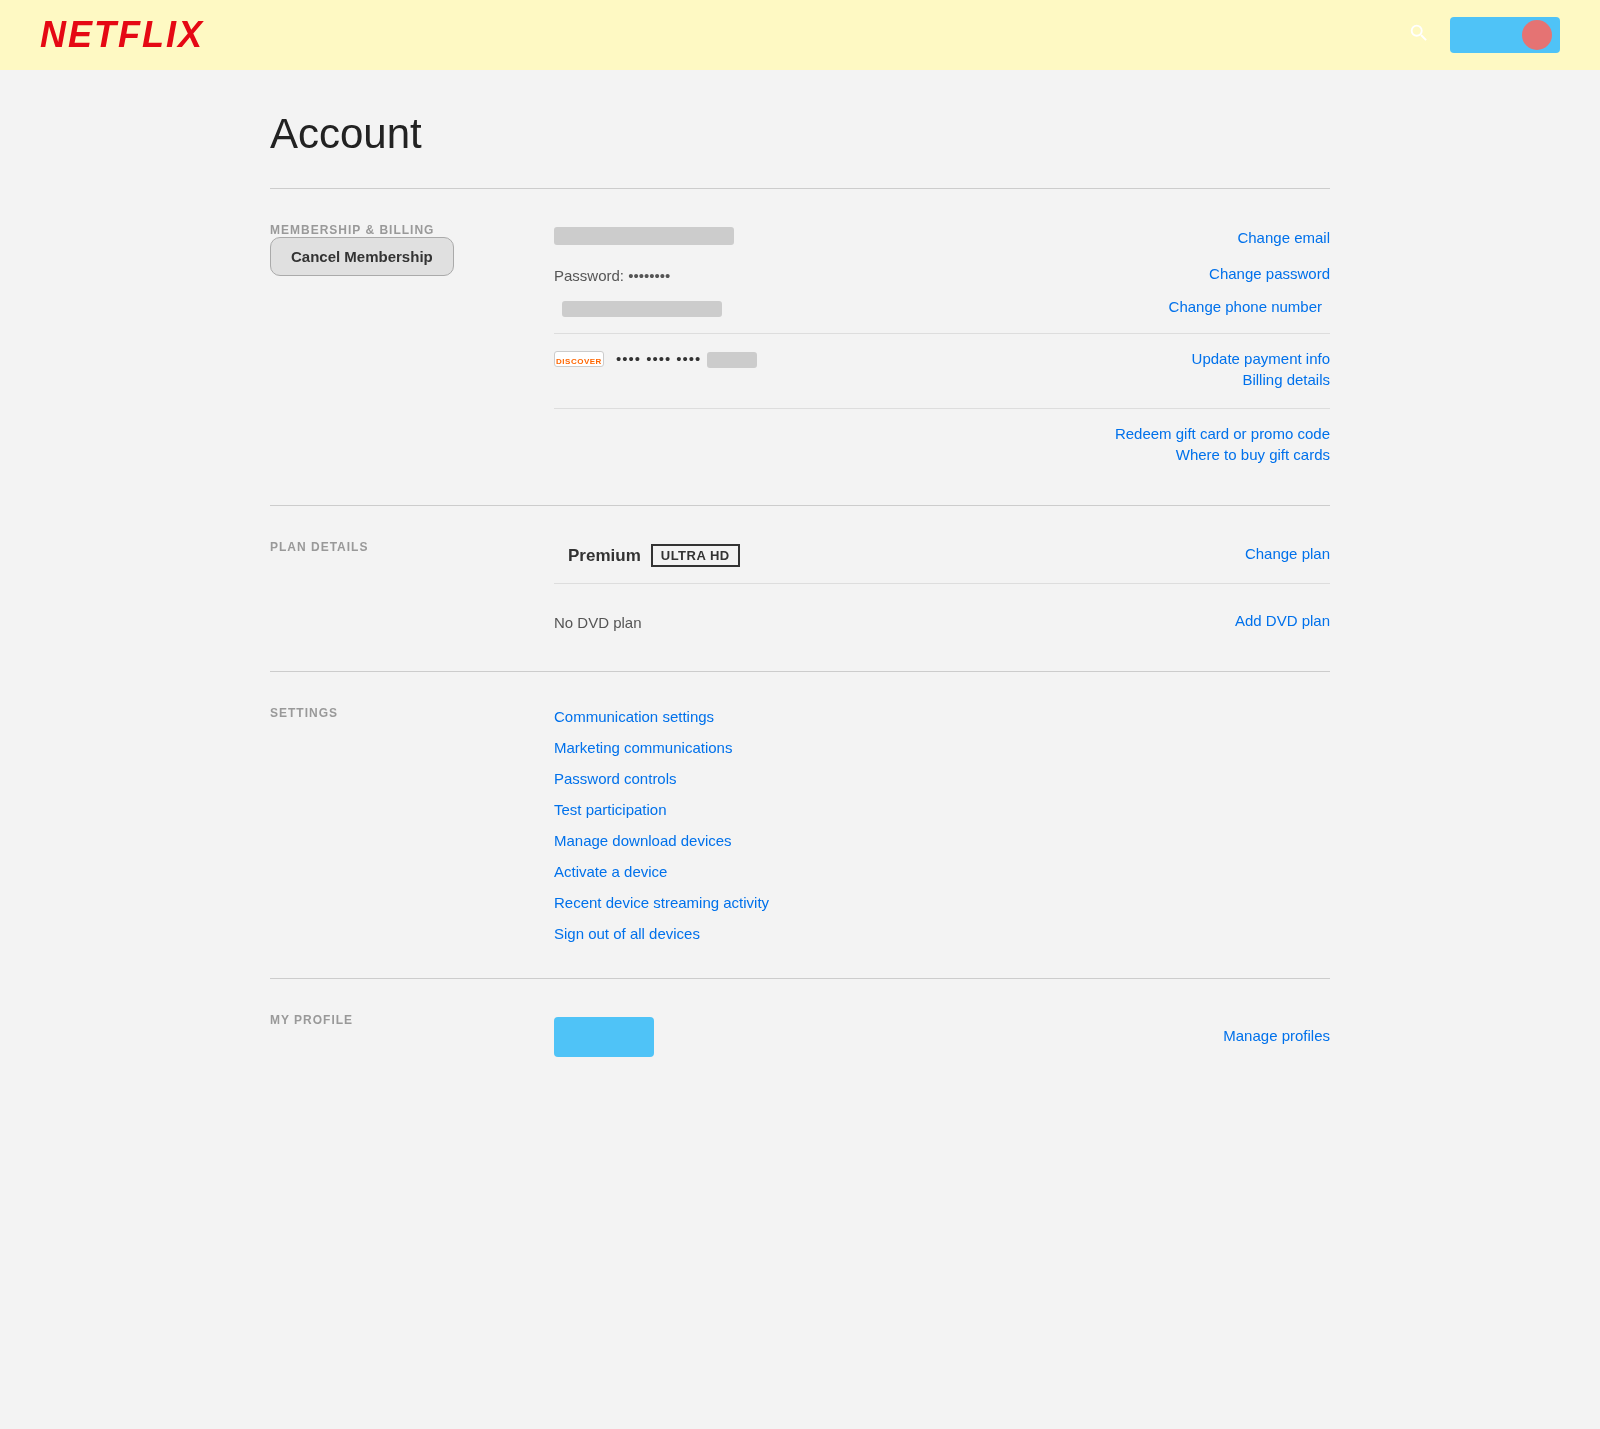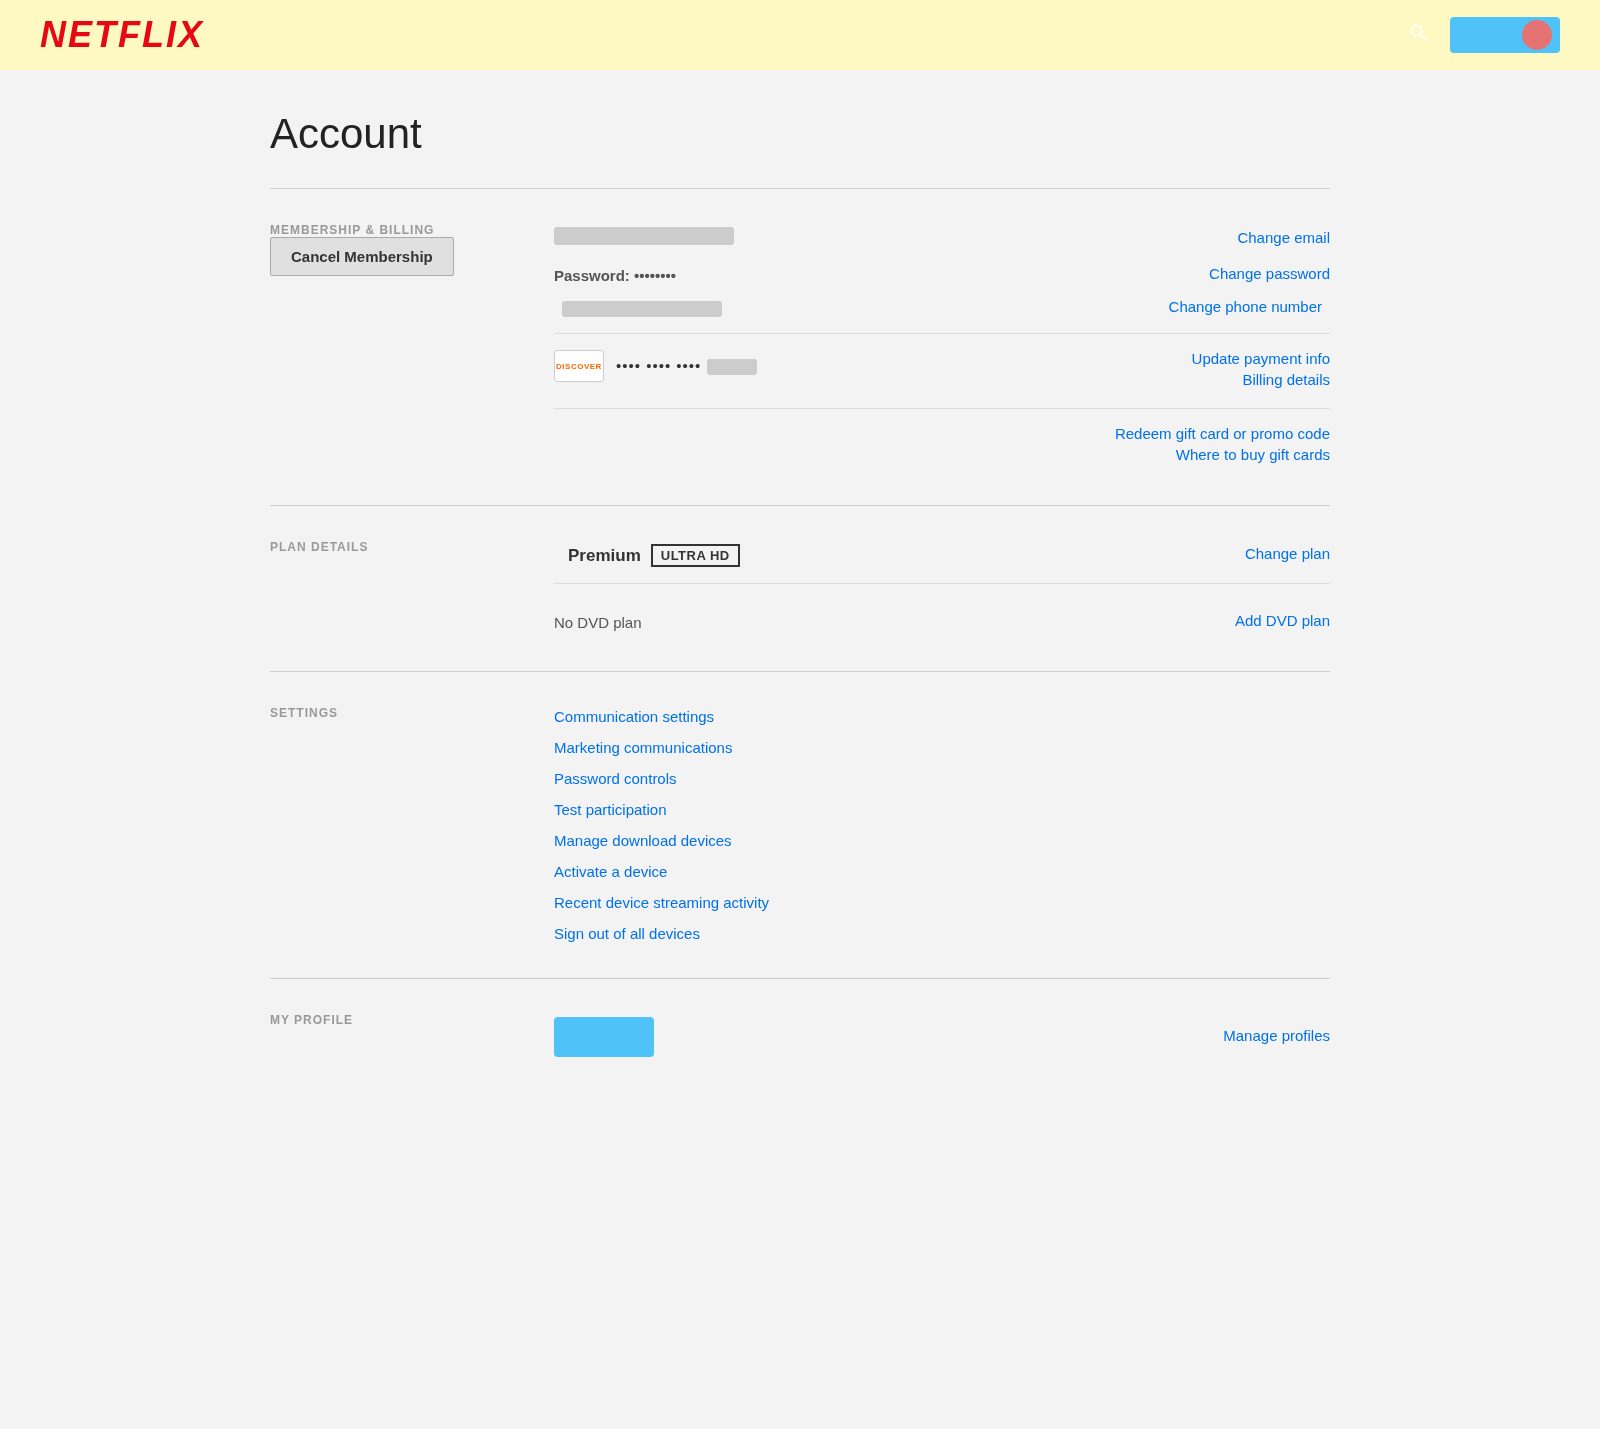--- a/index.html
+++ b/index.html
@@ -97,21 +97,21 @@
 
     
     .cancel-btn {
       background: #e0e0e0;
       border: 1px solid #aaa;
       padding: 10px 20px;
       font-size: 15px;
       font-weight: 600;
       color: #333;
       cursor: pointer;
-      border-radius: 2px;
+      border-radius: 10px;
       margin-bottom: 10px;
     }
 
     .billing-row {
       display: flex;
       justify-content: space-between;
       align-items: center;
       padding: 8px 0;
     }
 
@@ -143,21 +143,20 @@
     .password-row {
       display: flex;
       justify-content: space-between;
       align-items: center;
       padding: 6px 0;
     }
 
     .password-text {
       font-size: 15px;
       color: #555;
-      font-weight: bold;
     }
 
     .phone-row {
       display: flex;
       justify-content: space-between;
       align-items: center;
       padding: 6px 8px;
     }
 
     .phone-blurred {
@@ -180,26 +179,26 @@
       align-items: flex-start;
       padding: 8px 0;
     }
     .payment-left {
       display: flex;
       align-items: center;
       gap: 12px;
     }
     .discover-card {
       width: 50px;
-      height: 32px;
+      height: 16px;
       background: #fff;
       border: 1px solid #ccc;
       border-radius: 3px;
       display: flex;
-      align-items: center;
+      align-items: flex-end;
       justify-content: center;
       font-size: 9px;
       font-weight: 900;
       color: #ff6600;
       letter-spacing: 0.5px;
     }
     .card-numbers {
       font-size: 15px;
       color: #333;
       letter-spacing: 1px;

